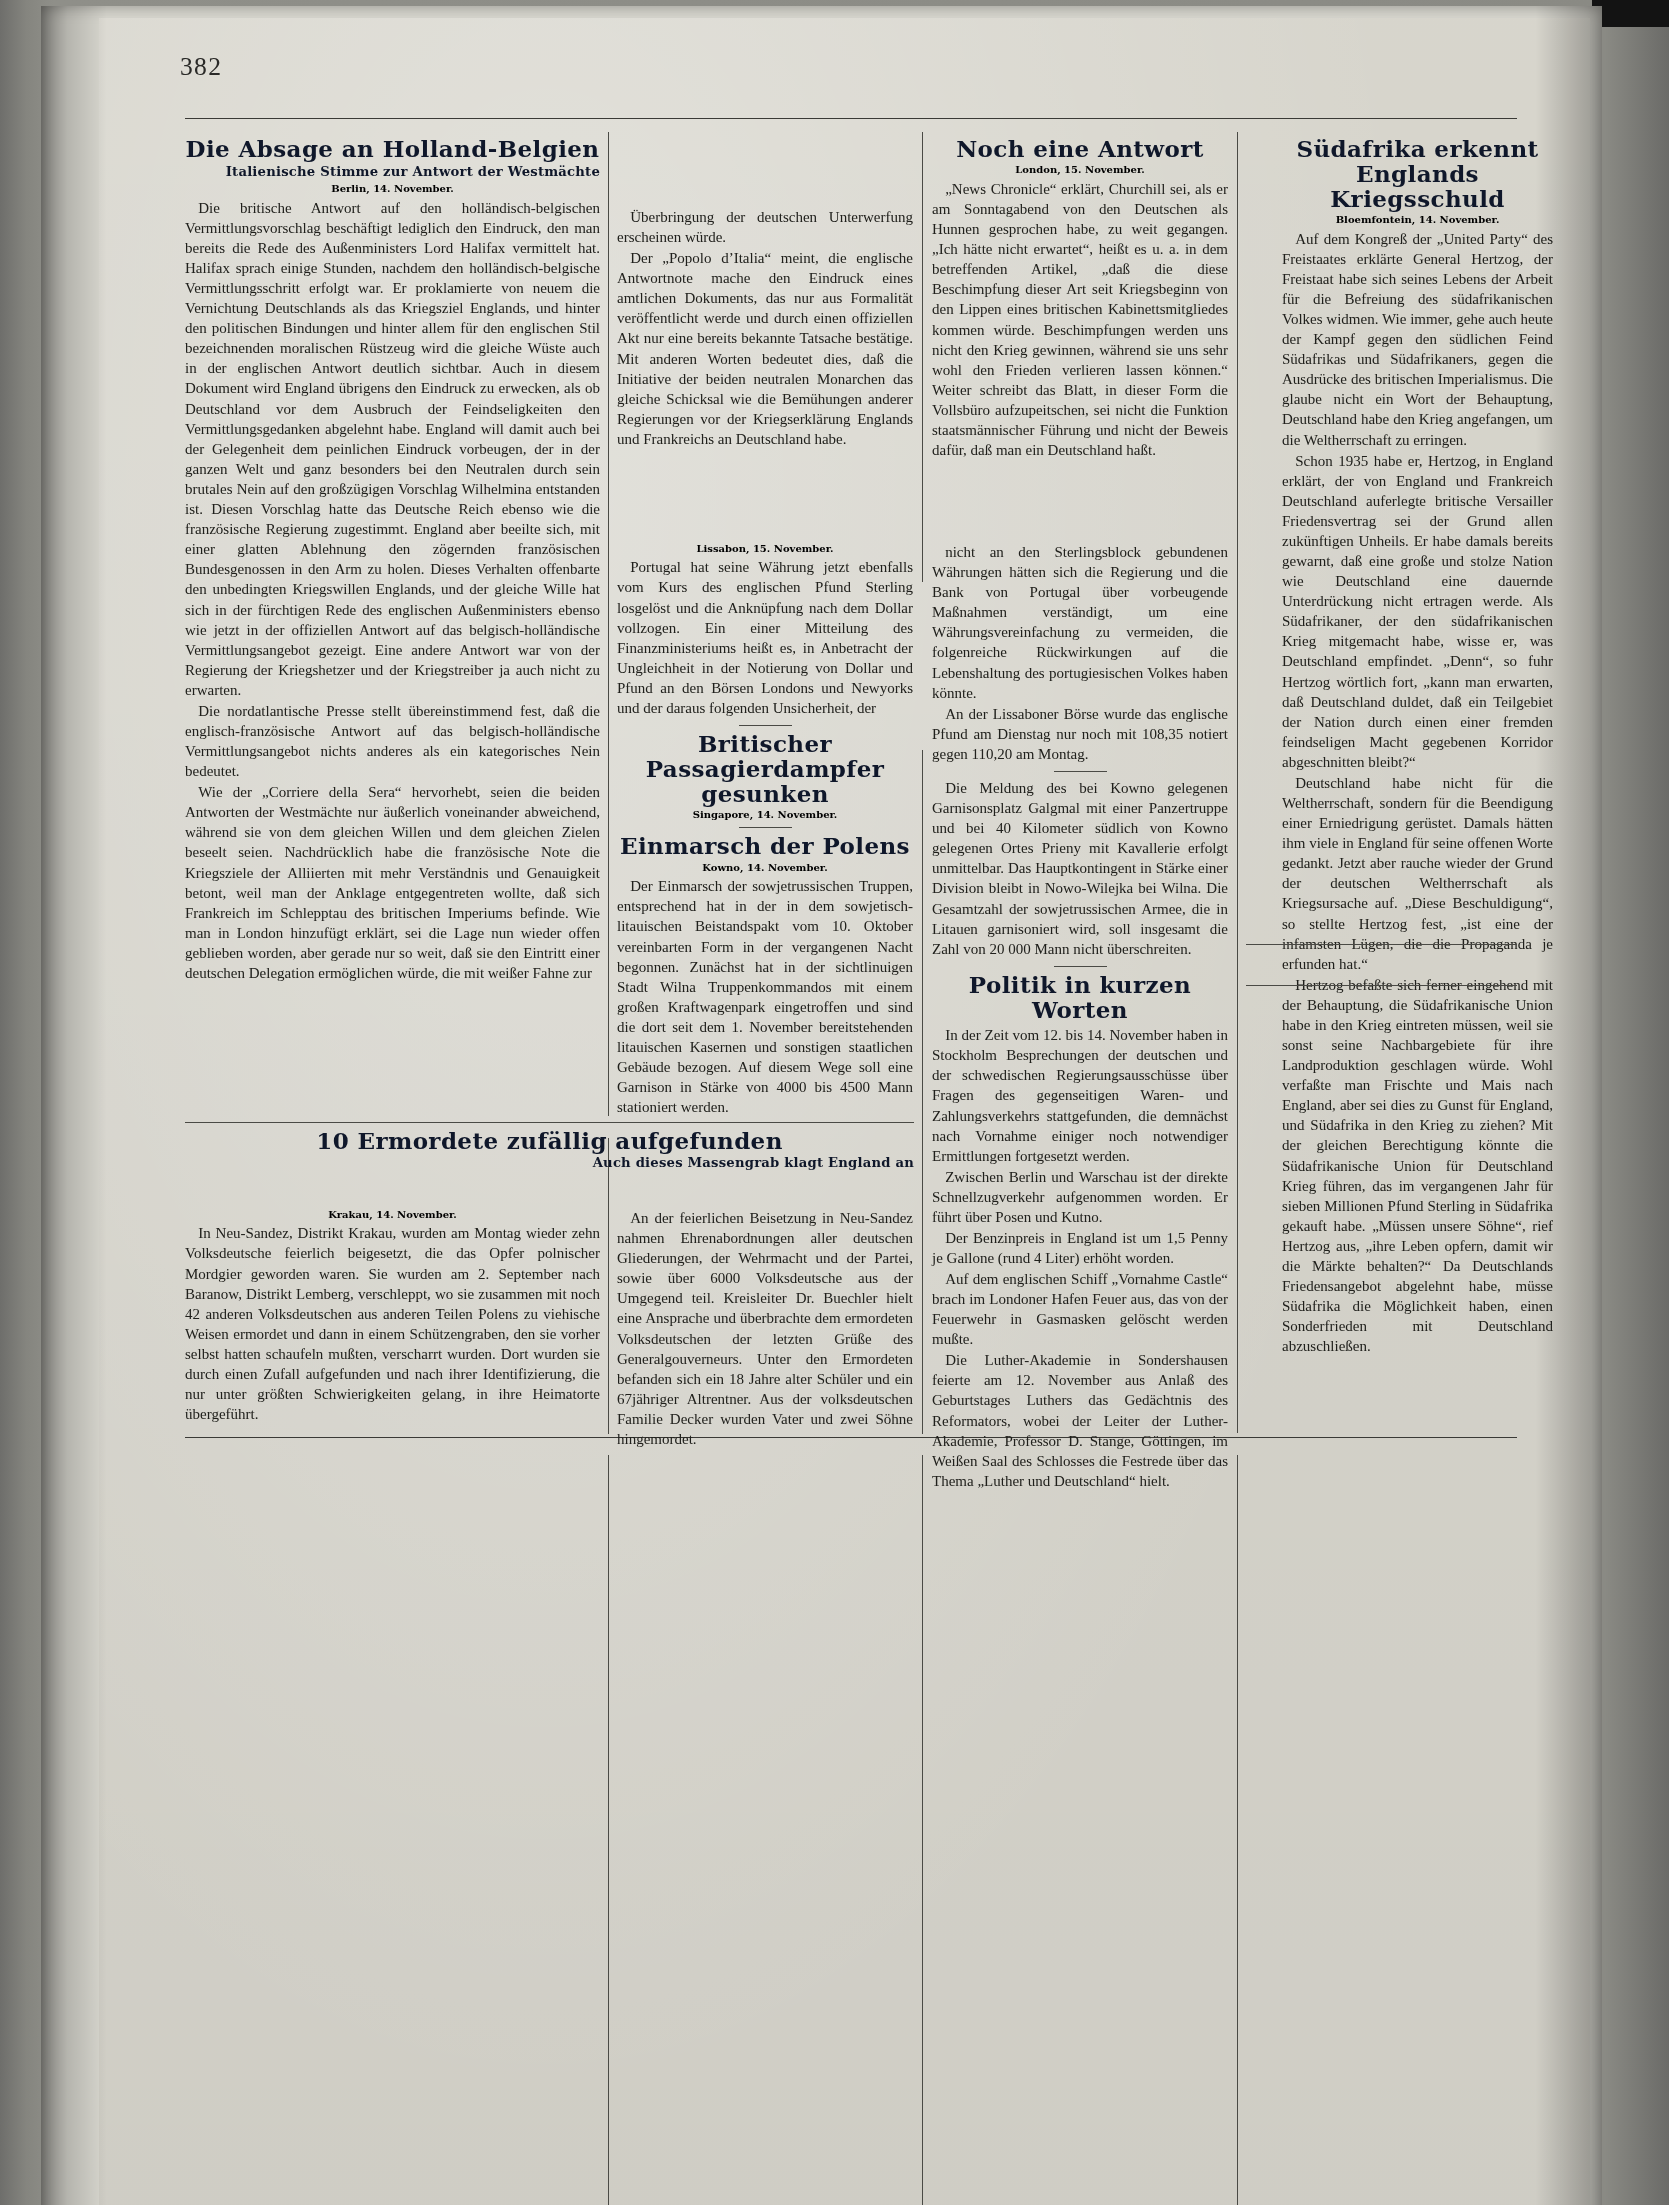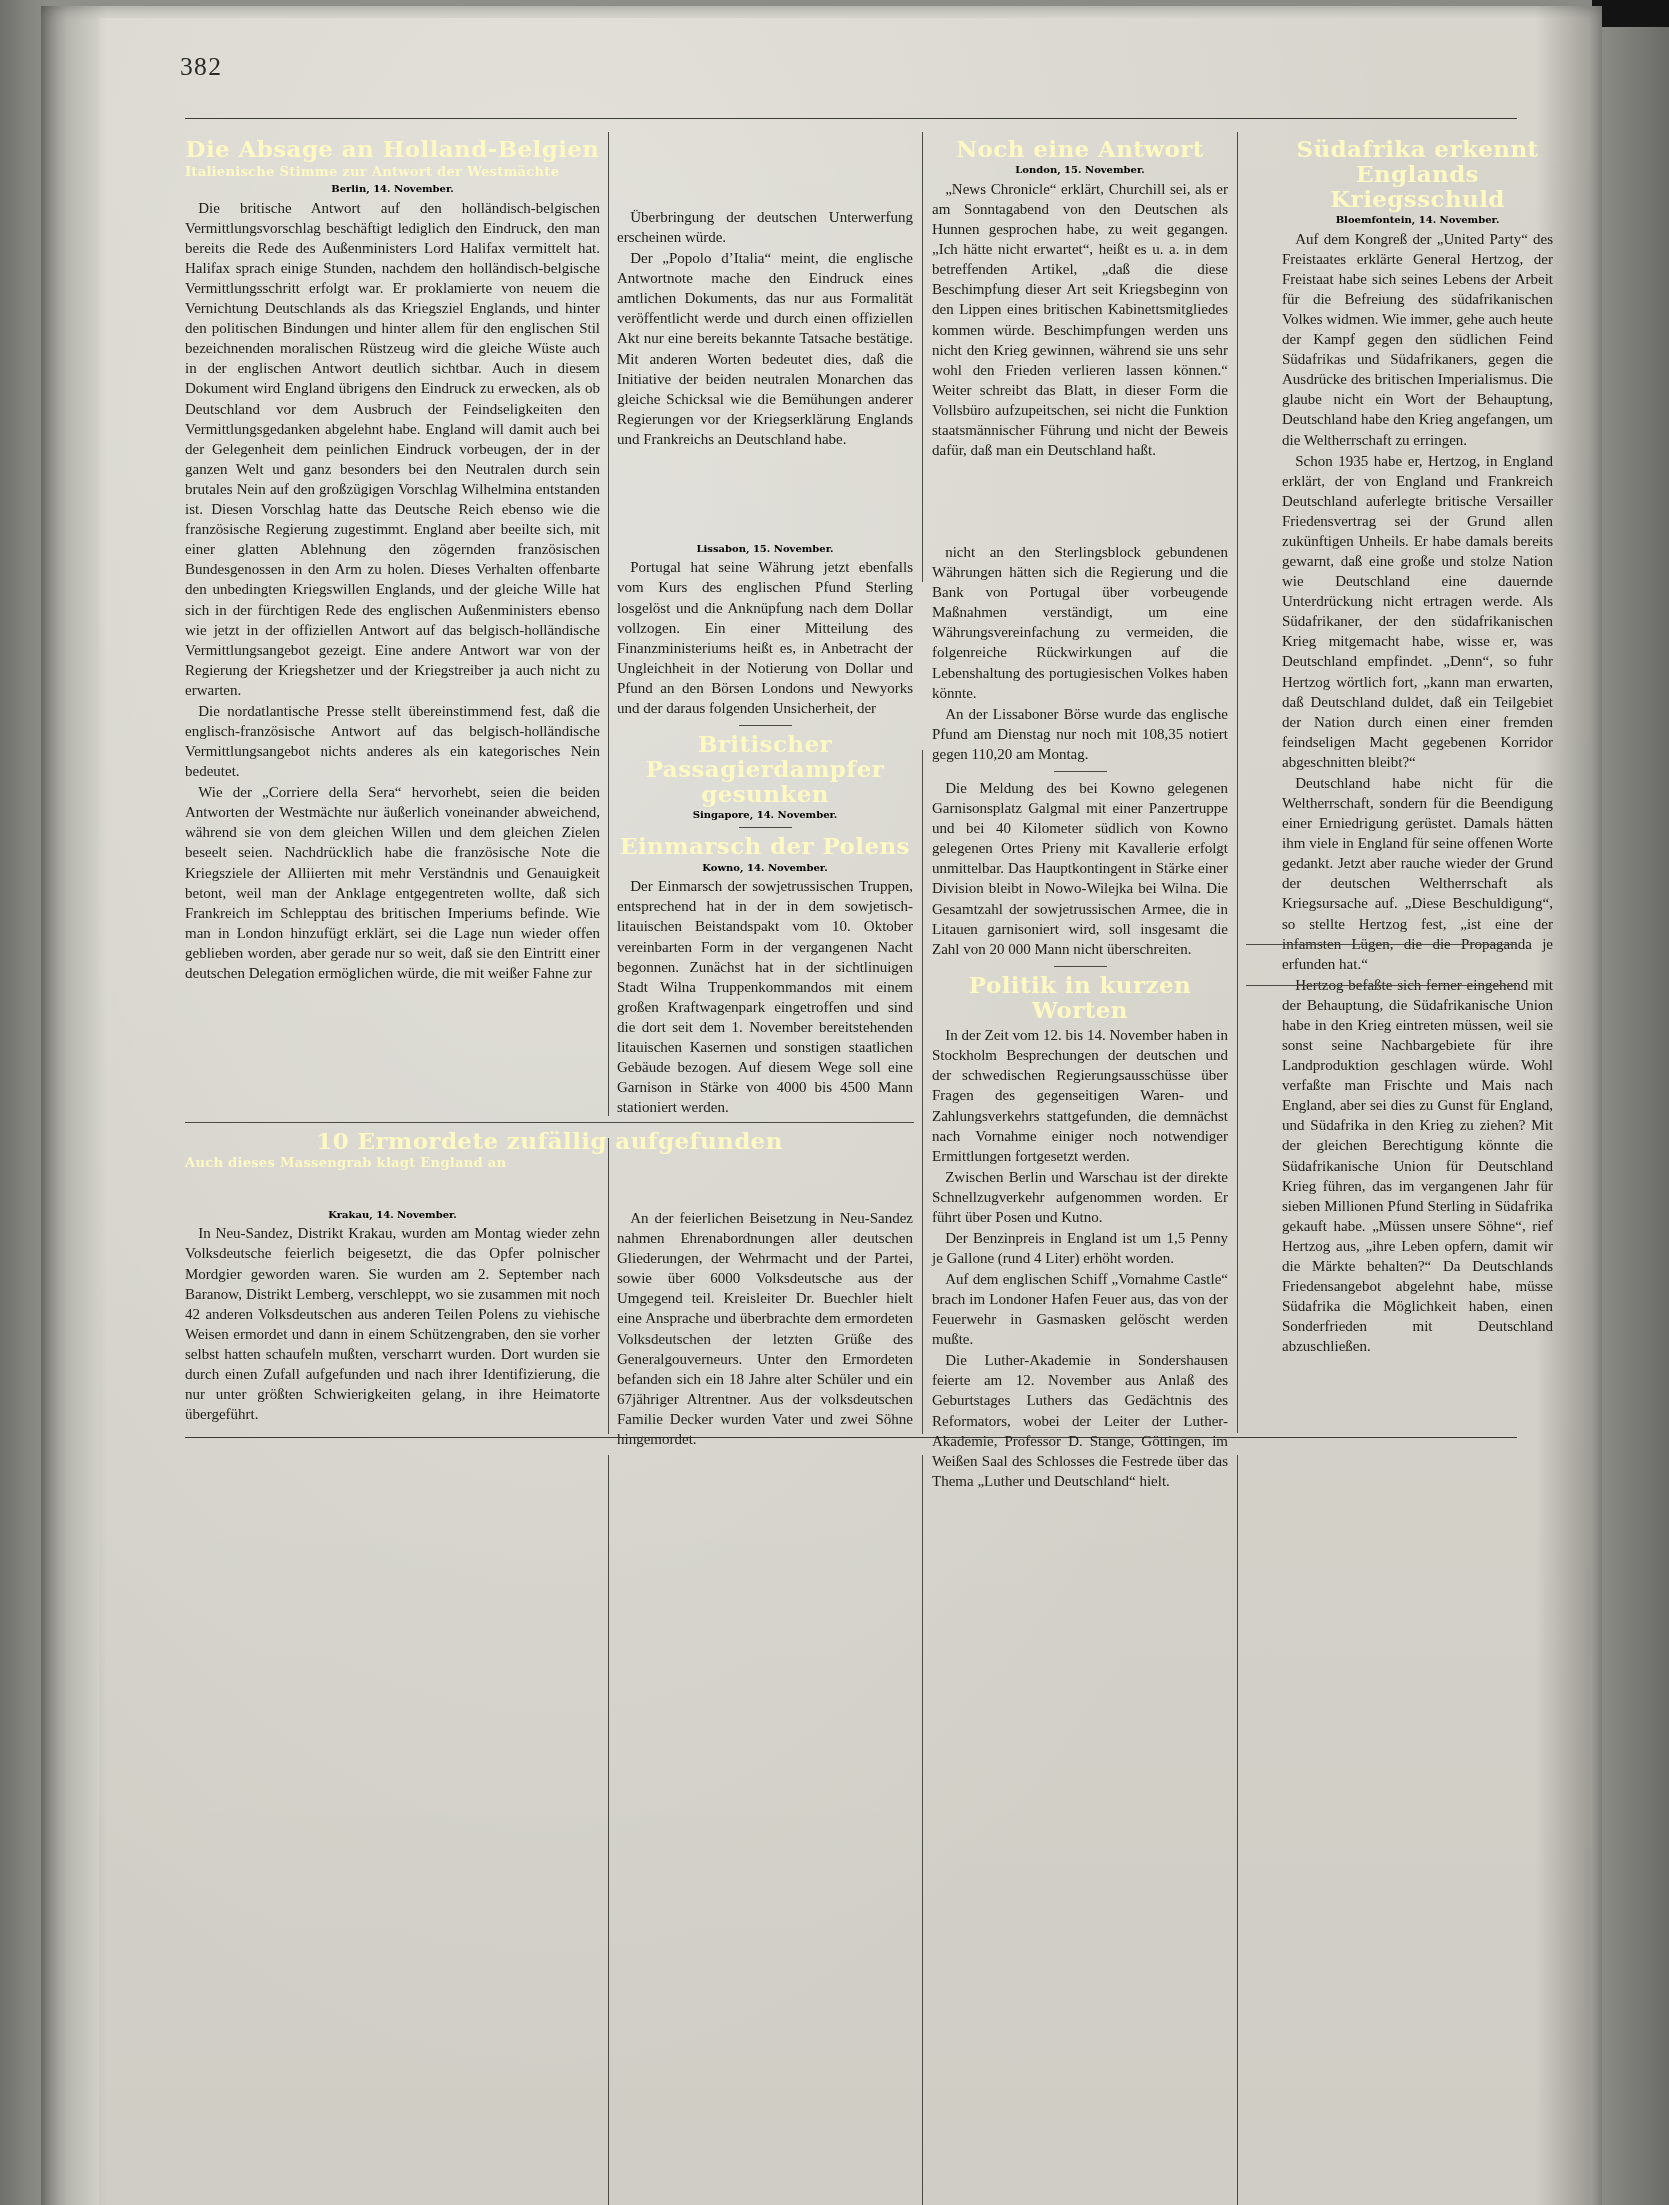--- a/index.html
+++ b/index.html
@@ -85,38 +85,38 @@
   .vline {
     position:absolute; width:0.9px; background:#4a4a45;
   }
 
   h1.head-main {
     font-family: "DejaVu Serif", serif;
     font-weight: bold;
     text-align: center;
     margin: 0 0 2.6px 0;
     letter-spacing: 0.4px;
-    color:#fef9c3;
+    color:#0f172a;
   }
   .fraktur {
     font-family: "DejaVu Serif", serif;
     font-weight: 700;
     letter-spacing: 0.2px;
   }
   .hl-xl { font-size: 27px; line-height: 1.04; }
   .hl-lg { font-size: 23px; line-height: 1.05; }
   .hl-md { font-size: 23px; line-height: 1.08; }
   .hl-sm { font-size: 14.6px; line-height: 1.1; }
   .sub {
-    text-align:left;
+    text-align:right;
     font-family: "DejaVu Serif", serif;
     font-weight:700;
     font-size: 13.2px;
     margin: 1.8px 0 4.4px 0;
-    color:#fef9c3;
+    color:#0f172a;
   }
   .sub-sm {
     text-align:center;
     font-family:"DejaVu Serif", serif;
     font-weight:700;
     font-size:11px;
     margin: 0.9px 0 3.5px 0;
   }
   .dateline {
     text-align:center;

